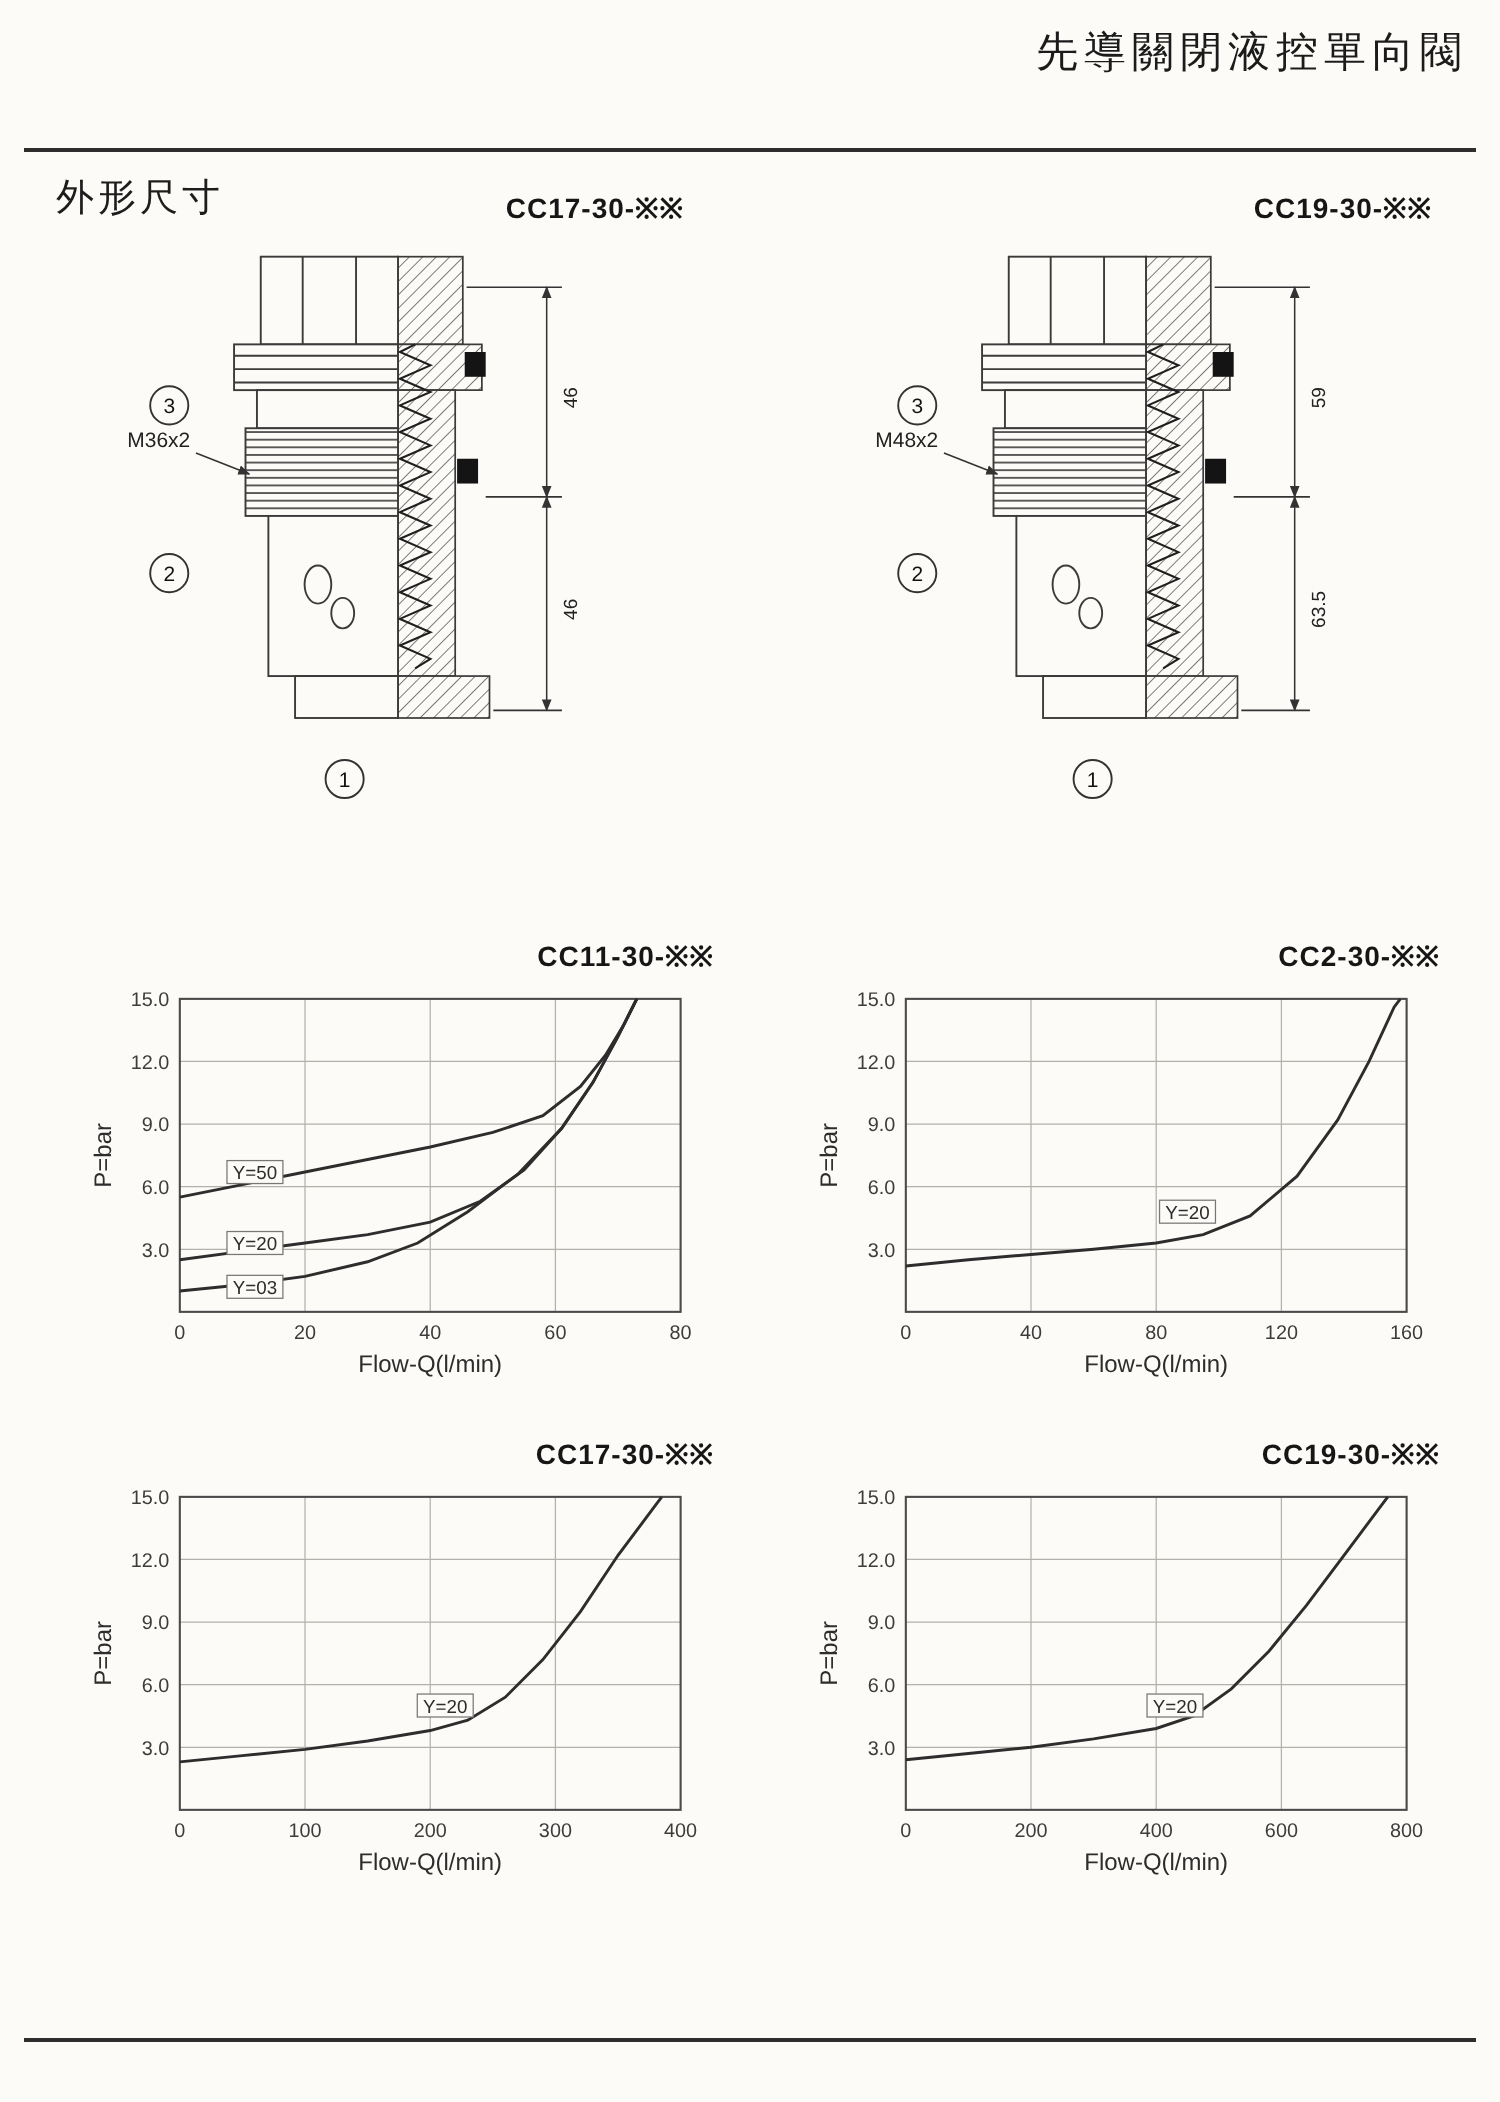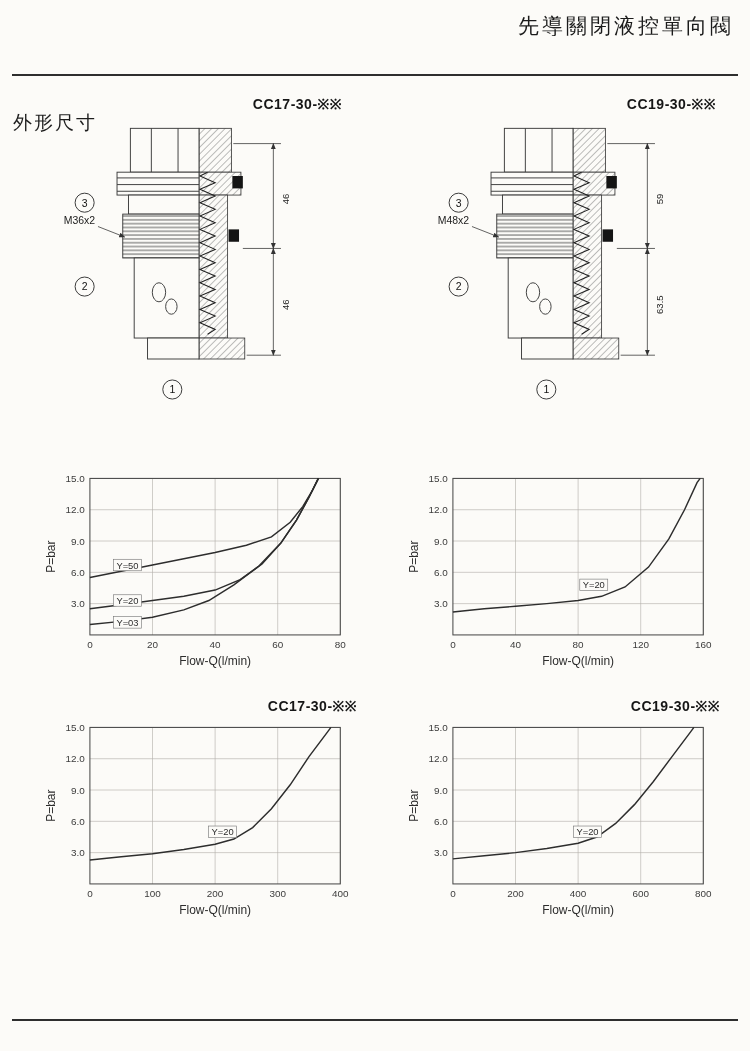--- a/index.html
+++ b/index.html
@@ -4,21 +4,21 @@
 <style>
   html,body{margin:0;padding:0;background:#e9e8e5;}
   .page{position:relative;width:750px;height:1051px;margin:0 auto;background:#fcfbf8;
         font-family:"Liberation Sans",sans-serif;color:#222;overflow:hidden;
         box-shadow:0 0 4px rgba(0,0,0,.3);}
   .header{position:absolute;top:12px;right:16px;font-size:21px;letter-spacing:3px;color:#1b1b1b;}
   .rule{position:absolute;left:12px;right:12px;border-top:2px solid #2e2e2e;}
   .top-rule{top:74px;}
   .bottom-rule{bottom:30px;border-top-width:2px;}
   .section-title{position:absolute;font-size:19px;letter-spacing:2px;color:#1d1d1d;}
-  #sec-dim{top:86px;left:13px;margin-top:24px;}
+  #sec-dim{top:86px;left:28px;}
   #sec-flow{top:432px;left:26px;}
 
   .drawings{position:absolute;top:94px;left:56px;right:34px;display:flex;justify-content:space-between;}
   figure{margin:0;}
   .valve figcaption,.chart figcaption{font-weight:bold;font-size:14px;text-align:right;
         margin:0 0 2px 0;letter-spacing:.5px;color:#161616;}
   .valve svg{width:286px;height:305px;display:block;}
 
   .charts{position:absolute;top:468px;left:44px;right:30px;
           display:grid;grid-template-columns:1fr 1fr;column-gap:50px;row-gap:24px;}
@@ -167,20 +167,21 @@
         <text class="balloon-text" x="30" y="184">2</text>
         <circle class="balloon" cx="122" cy="288" r="10"></circle>
         <text class="balloon-text" x="122" y="292">1</text>
       </svg>
     </figure>
   </div>
 
 
   <div class="charts">
     <figure class="chart">
+      <figcaption>CC11-30-※※</figcaption>
       <svg viewBox="0 0 300 196">
           <line x1="104" y1="160" x2="104" y2="10" class="grid"></line>
           <line x1="164" y1="160" x2="164" y2="10" class="grid"></line>
           <line x1="224" y1="160" x2="224" y2="10" class="grid"></line>
           <line x1="284" y1="160" x2="284" y2="10" class="grid"></line>
           <line x1="44" y1="130" x2="284" y2="130" class="grid"></line>
           <line x1="44" y1="100" x2="284" y2="100" class="grid"></line>
           <line x1="44" y1="70" x2="284" y2="70" class="grid"></line>
           <line x1="44" y1="40" x2="284" y2="40" class="grid"></line>
           <line x1="44" y1="10" x2="284" y2="10" class="grid"></line>
@@ -202,20 +203,21 @@
           <rect x="66.6" y="121.5" width="26.8" height="11" class="slbox"></rect>
           <text x="80" y="130.5" class="series-label">Y=20</text>
           <polyline points="44.0,150.0 74.0,147.0 104.0,143.0 134.0,136.0 158.0,127.0 182.0,112.0 206.0,94.0 227.0,72.0 242.0,50.0 254.0,28.0 263.0,10.0" class="curve"></polyline>
           <rect x="66.6" y="142.5" width="26.8" height="11" class="slbox"></rect>
           <text x="80" y="151.5" class="series-label">Y=03</text>
           <text x="164" y="189" class="axis-label">Flow-Q(l/min)</text>
           <text x="11" y="85" class="axis-label" transform="rotate(-90 11 85)">P=bar</text>
         </svg>
     </figure>
     <figure class="chart">
+      <figcaption>CC2-30-※※</figcaption>
       <svg viewBox="0 0 300 196">
           <line x1="104" y1="160" x2="104" y2="10" class="grid"></line>
           <line x1="164" y1="160" x2="164" y2="10" class="grid"></line>
           <line x1="224" y1="160" x2="224" y2="10" class="grid"></line>
           <line x1="284" y1="160" x2="284" y2="10" class="grid"></line>
           <line x1="44" y1="130" x2="284" y2="130" class="grid"></line>
           <line x1="44" y1="100" x2="284" y2="100" class="grid"></line>
           <line x1="44" y1="70" x2="284" y2="70" class="grid"></line>
           <line x1="44" y1="40" x2="284" y2="40" class="grid"></line>
           <line x1="44" y1="10" x2="284" y2="10" class="grid"></line>

